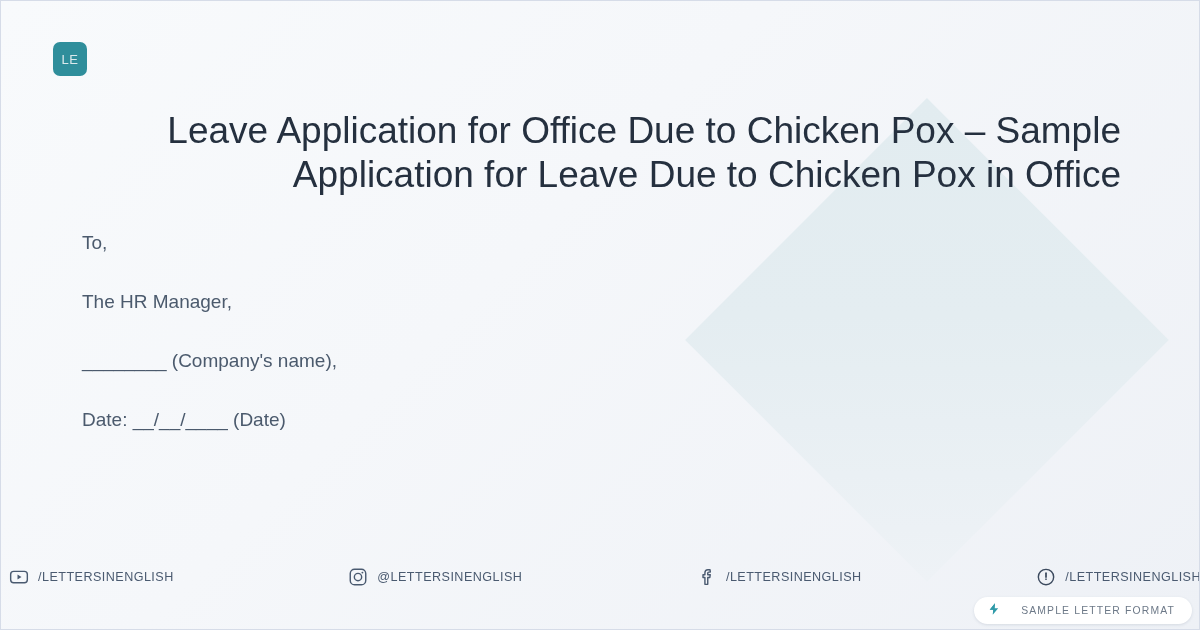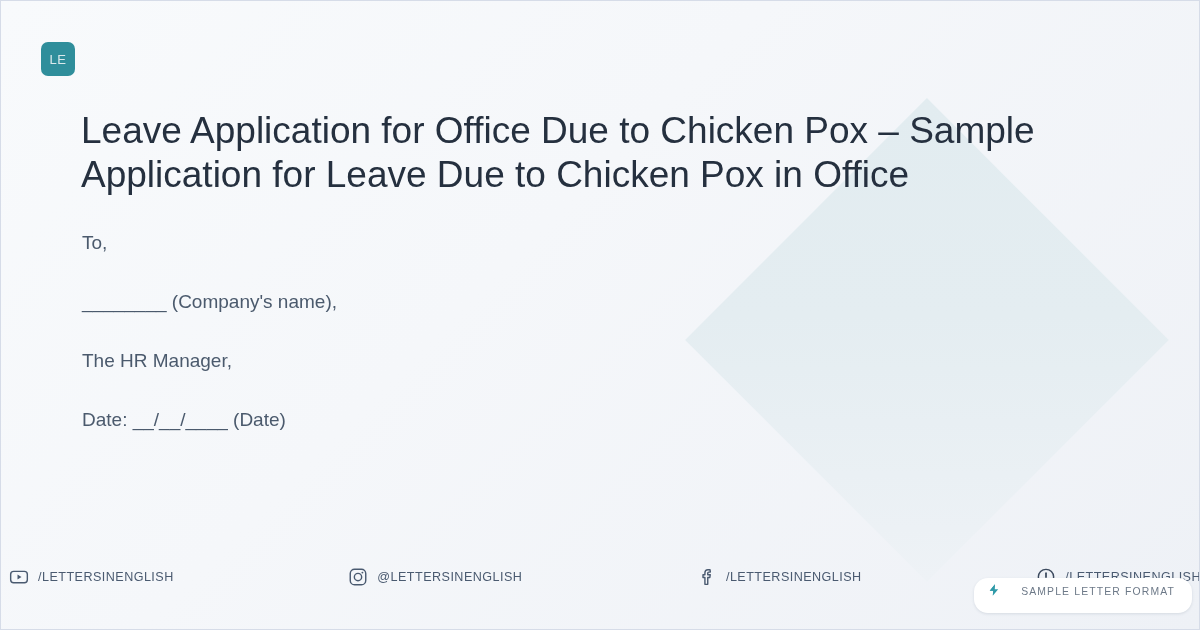--- a/index.html
+++ b/index.html
@@ -33,21 +33,21 @@
     height: 342px;
     transform: translate(0, -50%) rotate(45deg);
     transform-origin: 0 50%;
     background: linear-gradient(135deg, #e2ecf0 0%, #e4edf1 45%, #eef2f6 100%);
     pointer-events: none;
   }
 
   
   #brand {
     position: absolute;
-    left: 40px;
+    left: 52px;
     top: 41px;
     display: flex;
     align-items: center;
     gap: 12px;
   }
   #brand-badge {
     width: 34px;
     height: 34px;
     border-radius: 7px;
     background: #2f8e9b;
@@ -63,21 +63,21 @@
     letter-spacing: 1.25px;
     color: #3c4a5e;
   }
 
   
   #title {
     position: absolute;
     left: 80px;
     top: 108px;
     width: 1040px;
-    text-align: left;
+    text-align: right;
     font-size: 37px;
     line-height: 44px;
     color: #25303f;
     font-weight: normal;
     margin: 0;
   }
 
   
   #letter-body {
     position: absolute;
@@ -119,23 +119,23 @@
     height: 20px;
     display: block;
     flex: 0 0 20px;
   }
   .social-item .ico svg { display: block; }
 
   
   #format-badge {
     position: absolute;
     right: 7px;
-    bottom: 16px;
+    bottom: 5px;
     height: 27px;
-    padding: 0 17px 8px 13px;
+    padding: 0 17px 0 13px;
     border-radius: 14px;
     background: #ffffff;
     display: flex;
     align-items: center;
     gap: 20px;
     box-shadow: 0 1px 3px rgba(40,60,90,0.13);
   }
   #format-badge .label {
     font-size: 10.4px;
     letter-spacing: 1.15px;
@@ -151,22 +151,22 @@
   <div id="diamond"></div>
 
   <div id="brand">
     <div id="brand-badge">LE</div>
   </div>
 
   <h1 id="title">Leave Application for Office Due to Chicken Pox – Sample Application for Leave Due to Chicken Pox in Office</h1>
 
   <div id="letter-body">
     <div class="line">To,</div>
+    <div class="line">The HR Manager,</div>
     <div class="line">________ (Company's name),</div>
-    <div class="line">The HR Manager,</div>
     <div class="line">Date: __/__/____ (Date)</div>
   </div>
 
   <div id="social-row">
 
     <div class="social-item">
       <span class="ico">
         <svg width="20" height="20" viewBox="0 0 24 24" fill="none" stroke="#4a5a70" stroke-width="1.7">
           <rect x="2" y="5.2" width="20" height="13.6" rx="3.6"></rect>
           <path d="M10.2 9.1 L15 12 L10.2 14.9 Z" fill="#4a5a70" stroke="none"></path>

